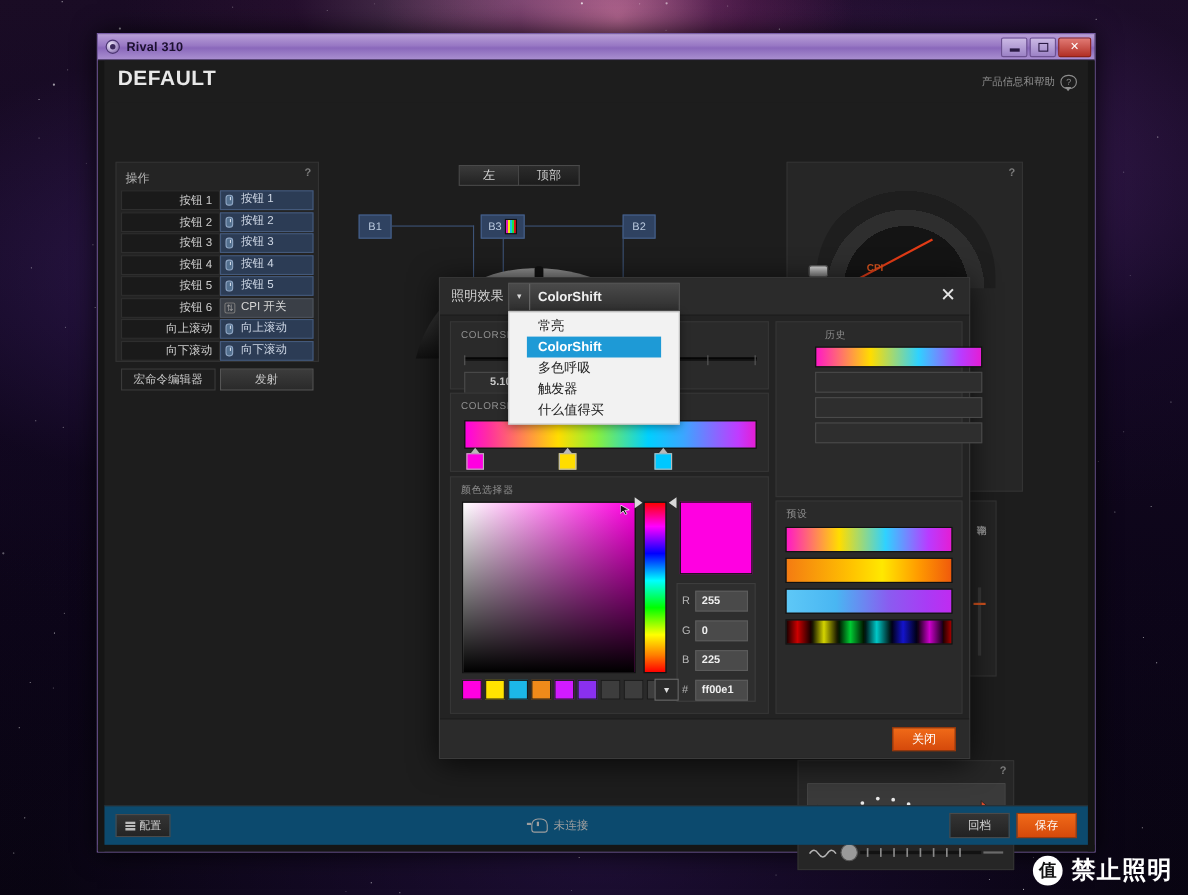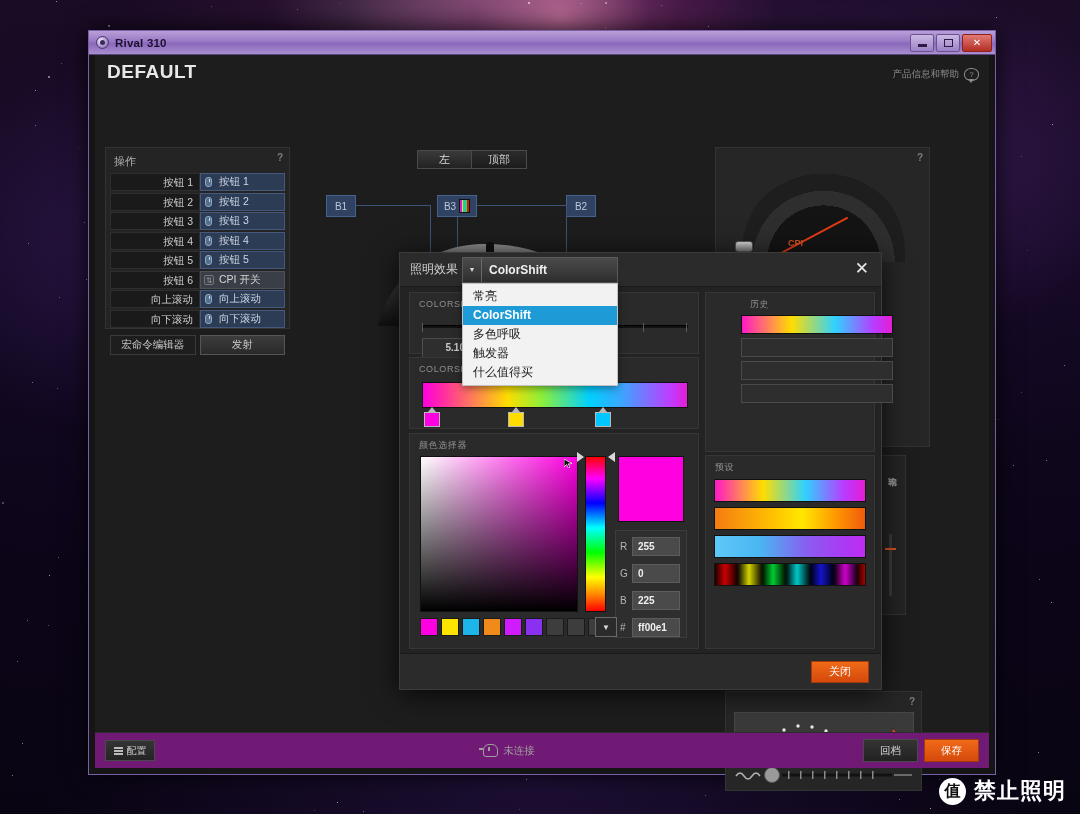--- a/index.html
+++ b/index.html
@@ -114,21 +114,21 @@
   #edge-panel{ position:absolute; left:783px; top:400px; width:28px; height:160px; background:#242424;
      border:1px solid #333;}
   .edge-text{ writing-mode:vertical-rl; font-size:9px; color:#9a9a9a; margin:14px auto 0 auto; display:block;
      text-align:center;}
   .edge-slider{ position:absolute; left:10px; top:78px; width:3px; height:62px; background:#3a3a3a;}
   .edge-mark{ position:absolute; left:6px; width:11px; height:2px; background:#d8541e;}
   .minirow{ position:absolute; right:5px; display:flex; align-items:center; gap:3px;}
   .minirow .mw{ width:18px; height:2px; background:#777;}
   .minirow .mh{ width:7px; height:7px; border:1px solid #777;}
   
-  #bottombar{ position:absolute; left:0; right:0; bottom:0; height:36px; background:#701a75;
+  #bottombar{ position:absolute; left:0; right:0; bottom:0; height:36px; background:#0c4a6e;
      border-top:1px solid #2c2c2c; display:flex; align-items:center;}
   #cfg-btn{ margin-left:10px; width:50px; height:21px; background:linear-gradient(180deg,#343434,#242424);
      border:1px solid #4a4a4a; color:#cdcdcd; font-size:10px; display:flex; align-items:center;
      justify-content:center; gap:4px;}
   .list-icon{ display:inline-block; width:9px; height:8px;
      background:linear-gradient(#bbb 0 2px, transparent 2px 3px, #bbb 3px 5px, transparent 5px 6px, #bbb 6px 8px);}
   #conn-status{ margin:0 auto; font-size:10.5px; color:#9e9e9e; display:flex; align-items:center; gap:5px;}
   .conn-icon{ width:15px; height:13px; border:1.5px solid #9e9e9e; border-radius:6px 6px 3px 3px; position:relative;}
   .conn-icon::before{content:""; position:absolute; left:-5px; top:3px; width:4px; height:1.5px; background:#9e9e9e;}
   .conn-icon::after{content:""; position:absolute; left:4px; top:2px; width:1.5px; height:4px; background:#9e9e9e;}
@@ -144,21 +144,21 @@
   #dlg-head .lbl{ font-size:12px; color:#d2d2d2; margin-left:10px;}
   #dlg-close{ position:absolute; right:12px; top:8px; font-size:17px; color:#e6e6e6; line-height:16px;
      font-weight:bold;}
   #effect-select{ position:absolute; left:62px; top:4px; width:156px; height:26px;
      background:linear-gradient(180deg,#4a4a4a,#2f2f2f); border:1px solid #5a5a5a; display:flex;
      align-items:center;}
   #effect-select .arrow{ width:19px; text-align:center; color:#dcdcdc; font-size:8px;
      border-right:1px solid #6a6a6a; height:100%; line-height:24px;}
   #effect-select .selval{ font-size:12px; color:#f0f0f0; font-weight:bold; margin-left:7px;}
   #effect-menu{ position:absolute; left:62px; top:30px; width:156px; background:#f2f2f2;
-     border:1px solid #c2c2c2; box-shadow:0 2px 8px rgba(0,0,0,.45); z-index:30; padding:3px 0;}
+     border:1px solid #c2c2c2; box-shadow:0 2px 8px rgba(0,0,0,.45); z-index:30; padding:3px 16px;}
   .menu-item{ height:19px; line-height:19px; font-size:12px; color:#222; padding-left:10px;}
   .menu-item.sel{ background:#1e9ad6; color:#fff; font-weight:bold;}
   #dlg-body{ position:absolute; left:0; top:34px; right:0; bottom:36px; }
   .sec{ position:absolute; background:#2a2a2a; border:1px solid #363636;}
   #sec-speed{ left:9px; top:5px; width:290px; height:62px;}
   #sec-grad{ left:9px; top:70px; width:290px; height:72px;}
   #sec-picker{ left:9px; top:146px; width:290px; height:216px;}
   #sec-history{ left:305px; top:5px; width:170px; height:160px;padding-left:35px;}
   #sec-presets{ left:305px; top:168px; width:170px; height:194px;}
   .sec-label{ font-size:9px; color:#8f8f8f; letter-spacing:.6px; padding:5px 0 0 9px;}

